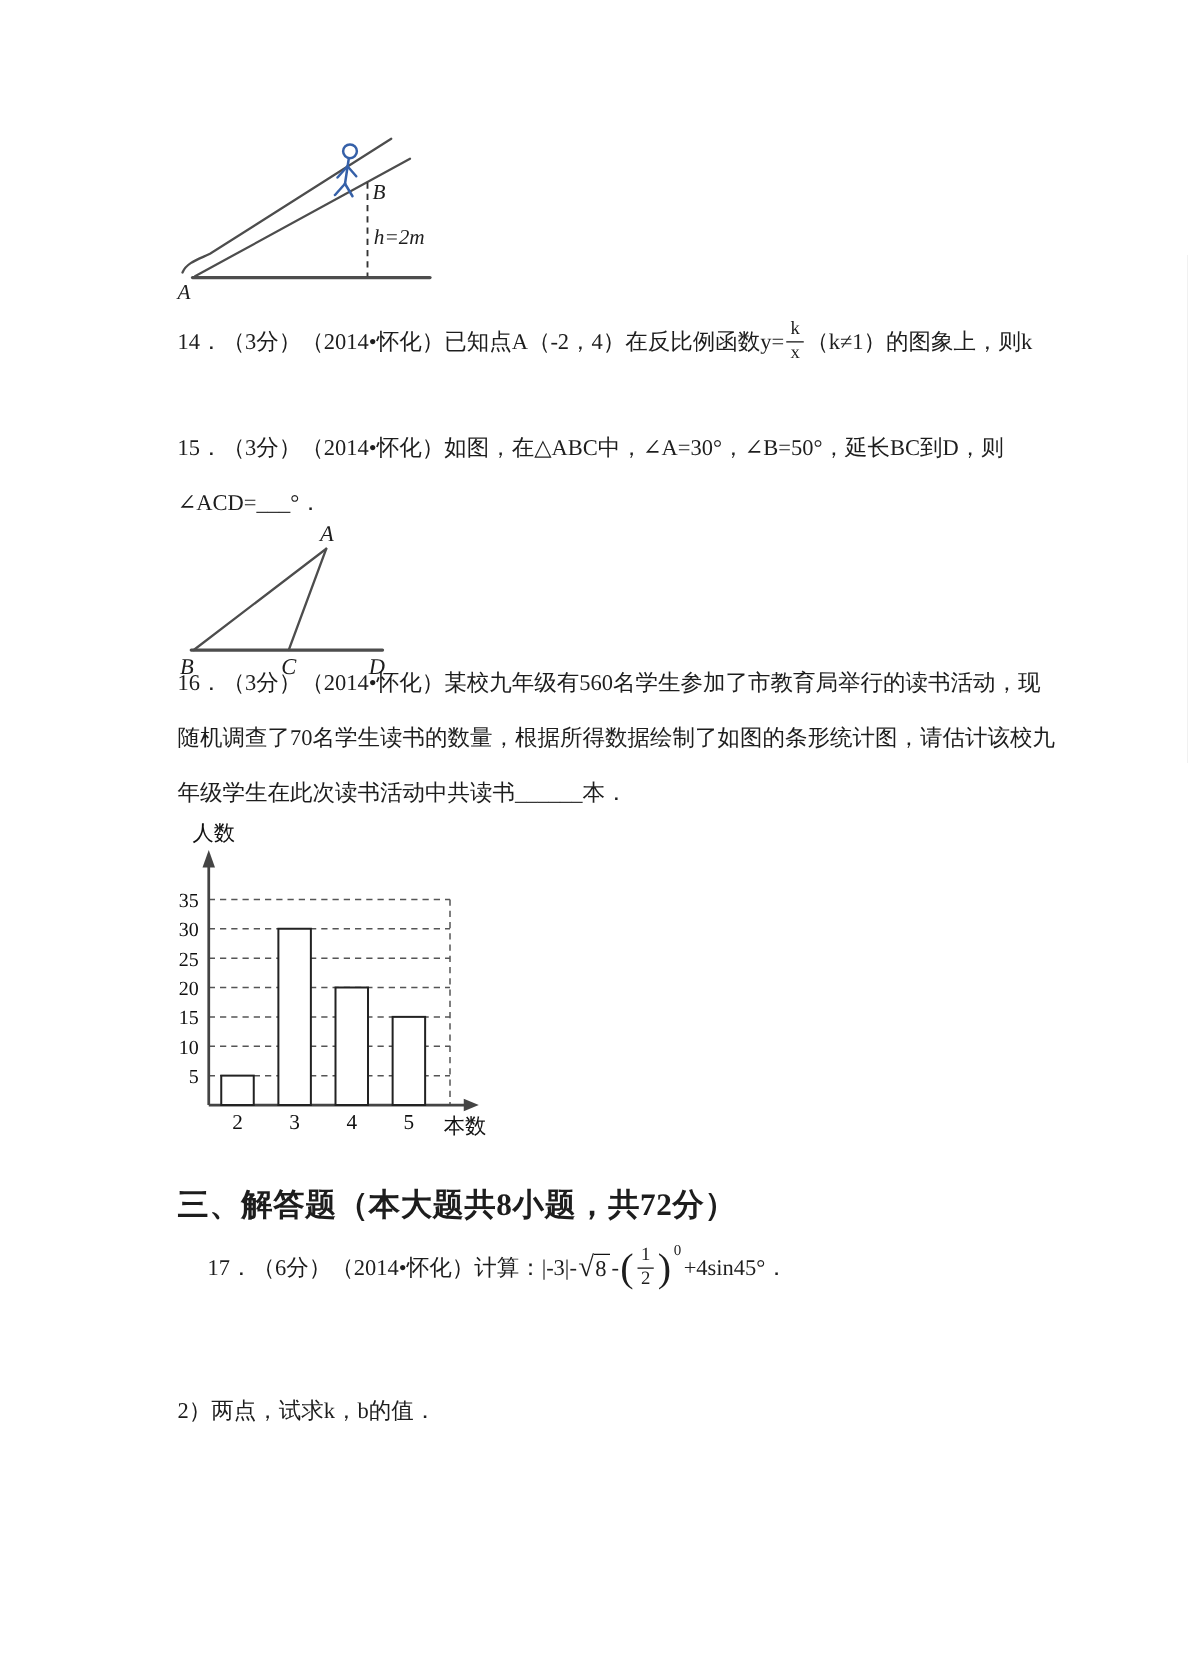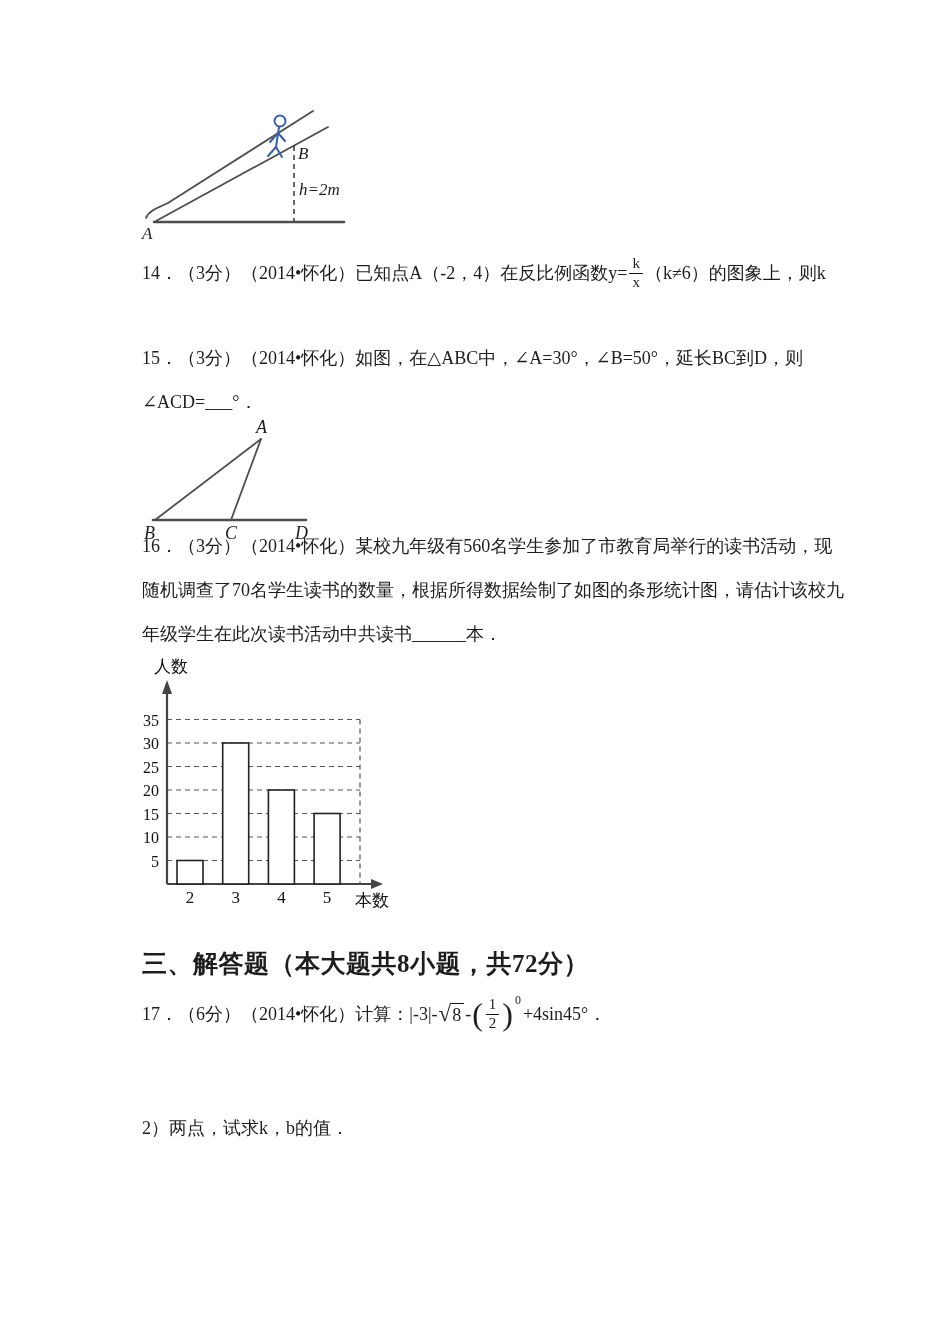--- a/index.html
+++ b/index.html
@@ -7,21 +7,21 @@
     position:relative;width:950px;height:1344px;background:#ffffff;
     overflow:hidden;margin:0 auto;
     font-family:"Liberation Serif","DejaVu Serif",serif;
     color:#1d1d1d;font-size:18px;
   }
   .fig{position:absolute;}
   .q{position:absolute;white-space:nowrap;text-align:right;}
   .line{display:flex;align-items:center;white-space:nowrap;}
   .h52{height:52px;}
   .h44{height:44px;}
-  .h58{height:58px;}
+  .h58{height:58px;margin-left:24px;}
   .hdr{font-weight:bold;font-size:25px;letter-spacing:0.5px;}
   .frac{display:inline-flex;flex-direction:column;align-items:center;
         font-size:15px;line-height:1.15;margin:0 2px;}
   .frac .num{border-bottom:1.4px solid #111;padding:0 3px;}
   .frac .den{padding:0 3px;}
   .sqrt{display:inline-flex;align-items:flex-start;margin:0 1px;}
   .sqrt .sign{font-size:23px;line-height:1;transform:translateY(-1px);}
   .sqrt .radicand{border-top:1.6px solid #111;padding:1px 3px 0 1px;}
   .bigp{font-size:32px;font-weight:400;line-height:1;margin:0 1px;}
   .expo{font-size:12px;align-self:flex-start;margin:8px 2px 0 1px;}
@@ -61,21 +61,21 @@
     <text class="flabel" x="161" y="89">h=2m</text>
   </svg>
 
   <div class="q" style="left:142px;top:247px">
     <div class="line h52">
       <span>14．（3分）（2014•怀化）已知点A（-2，4）在反比例函数y=</span>
         <span class="frac">
           <span class="num">k</span>
           <span class="den">x</span>
         </span>
-        <span>（k≠6）的图象上，则k</span>
+        <span>（k≠1）的图象上，则k</span>
     </div>
   </div>
 
   <div class="q" style="left:142px;top:336px">
     <div class="line h44">
       <span>15．（3分）（2014•怀化）如图，在△ABC中，∠A=30°，∠B=50°，延长BC到D，则</span>
     </div>
     <div class="line h44">
       <span>∠ACD=___°．</span>
     </div>

